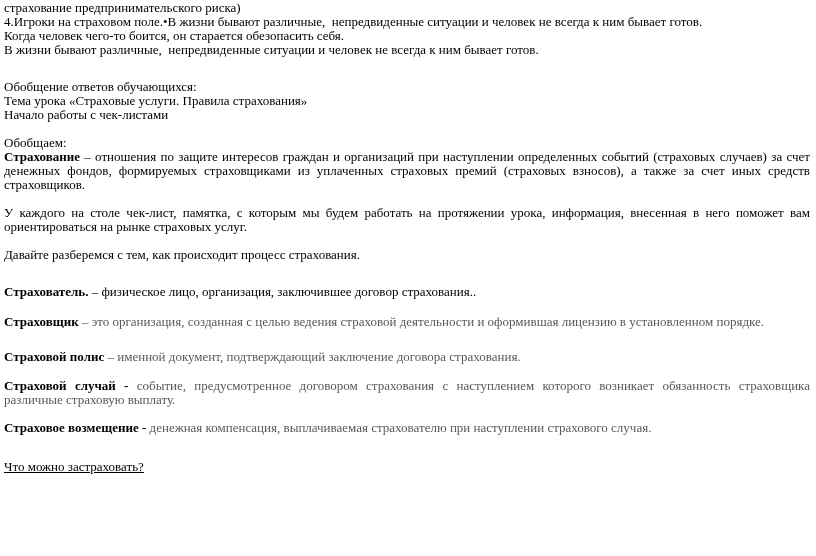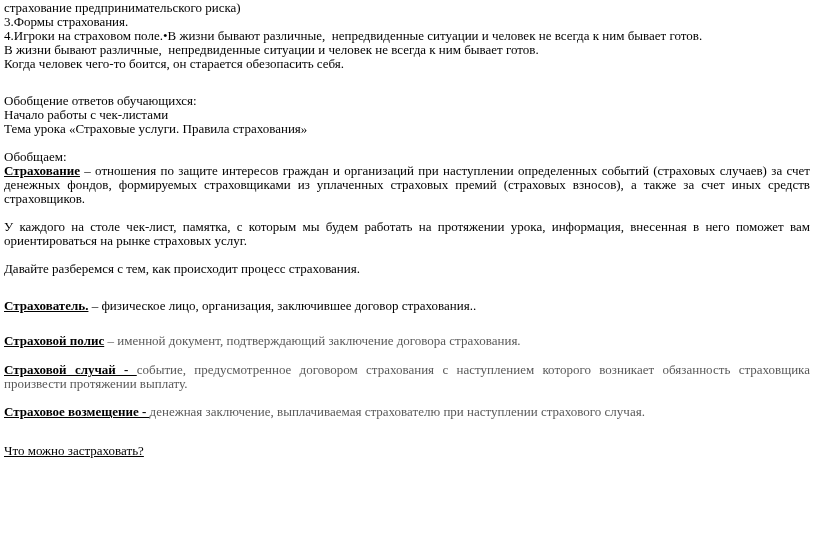--- a/index.html
+++ b/index.html
@@ -11,64 +11,64 @@
     font-family: "Liberation Serif", serif;
     font-size: 13px;
     line-height: 14px;
     color: #000000;
     background: #ffffff;
   }
   .tline { white-space: pre-wrap; min-height: 14px; }
   .just { text-align: justify; }
   .jline { text-align: justify; text-align-last: justify; }
   .grey { color: #595959; }
-  b { font-weight: bold; text-decoration: underline; }
+  b { font-weight: bold; }
   .mt-14 { margin-top: 14px; }
   .mt-15 { margin-top: 15px; }
   .mt-16 { margin-top: 16px; }
   .mt-21 { margin-top: 21px; }
   .mt-23 { margin-top: 23px; }
   .mt-25 { margin-top: 25px; text-decoration: underline; }
 </style>
 </head>
 <body>
 
 <div class="page">
 
   <div class="block">
       <div class="tline">страхование предпринимательского риска)</div>
-      <div class="tline">3.Формы страхования.</div>
       <div class="tline">4.Игроки на страховом поле.•В жизни бывают различные,  непредвиденные ситуации и человек не всегда к ним бывает готов.</div>
+      <div class="tline">Когда человек чего-то боится, он старается обезопасить себя.</div>
       <div class="tline">В жизни бывают различные,  непредвиденные ситуации и человек не всегда к ним бывает готов.</div>
-      <div class="tline">Когда человек чего-то боится, он старается обезопасить себя.</div>
     </div>
 
   <div class="block mt-23">
       <div class="tline">Обобщение ответов обучающихся:</div>
+      <div class="tline">Тема урока «Страховые услуги. Правила страхования»</div>
       <div class="tline">Начало работы с чек-листами</div>
-      <div class="tline">Тема урока «Страховые услуги. Правила страхования»</div>
     </div>
 
   <div class="block mt-14">
     <div class="tline">Обобщаем:</div>
     <div class="just"><b>Страхование</b><span> – отношения по защите интересов граждан и организаций при наступлении определенных событий (страховых случаев) за счет денежных фондов, формируемых страховщиками из уплаченных страховых премий (страховых взносов), а также за счет иных средств страховщиков.</span></div>
   </div>
 
 
   <div class="just mt-14">У каждого на столе чек-лист, памятка, с которым мы будем работать на протяжении урока, информация, внесенная  в него поможет вам ориентироваться на рынке страховых услуг.</div>
 
   <div class="tline mt-14">Давайте разберемся с тем, как происходит процесс страхования.</div>
 
   <div class="mt-23"><b>Страхователь.</b><span> – физическое лицо, организация, заключившее договор страхования..</span></div>
 
+  <div class="mt-16"><b>Страховщик</b><span class="grey"> – это организация, созданная с целью ведения страховой деятельности и оформившая лицензию в установленном порядке.</span></div>
 
   <div class="mt-21"><b>Страховой полис</b><span class="grey"> – именной документ, подтверждающий заключение договора страхования.</span></div>
 
   <div class="mt-15">
     <div class="jline"><b>Страховой случай - </b><span class="grey">событие, предусмотренное договором страхования с наступлением которого возникает обязанность страховщика</span></div>
-    <div class="grey tline">произвести протяжении выплату.</div>
+    <div class="grey tline">различные страховую выплату.</div>
   </div>
 
-  <div class="mt-14"><b>Страховое возмещение - </b><span class="grey">денежная заключение, выплачиваемая страхователю при наступлении страхового случая.</span></div>
+  <div class="mt-14"><b>Страховое возмещение - </b><span class="grey">денежная компенсация, выплачиваемая страхователю при наступлении страхового случая.</span></div>
 
   <div class="tline mt-25">Что можно застраховать?</div>
 
 </div>
 
 </body></html>

